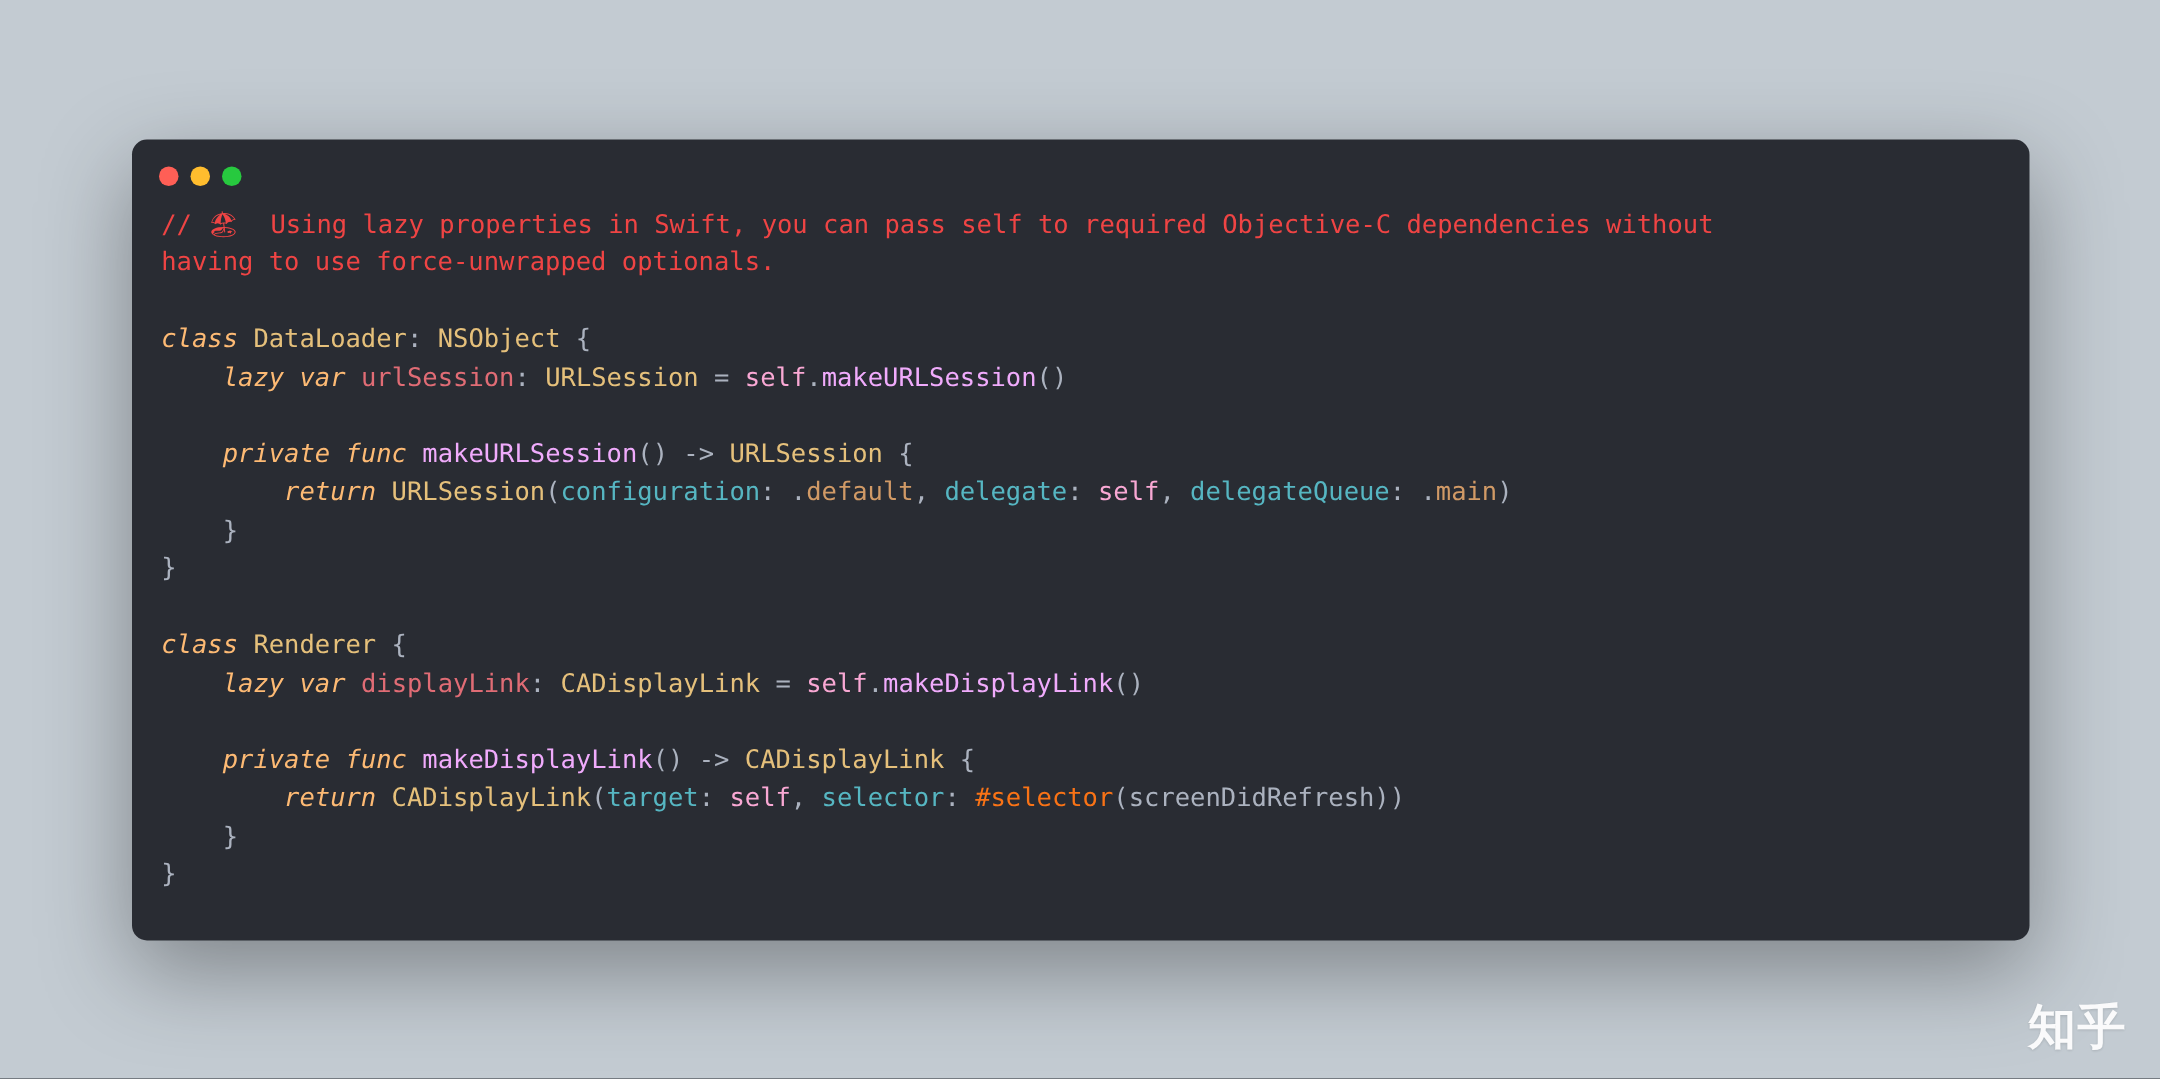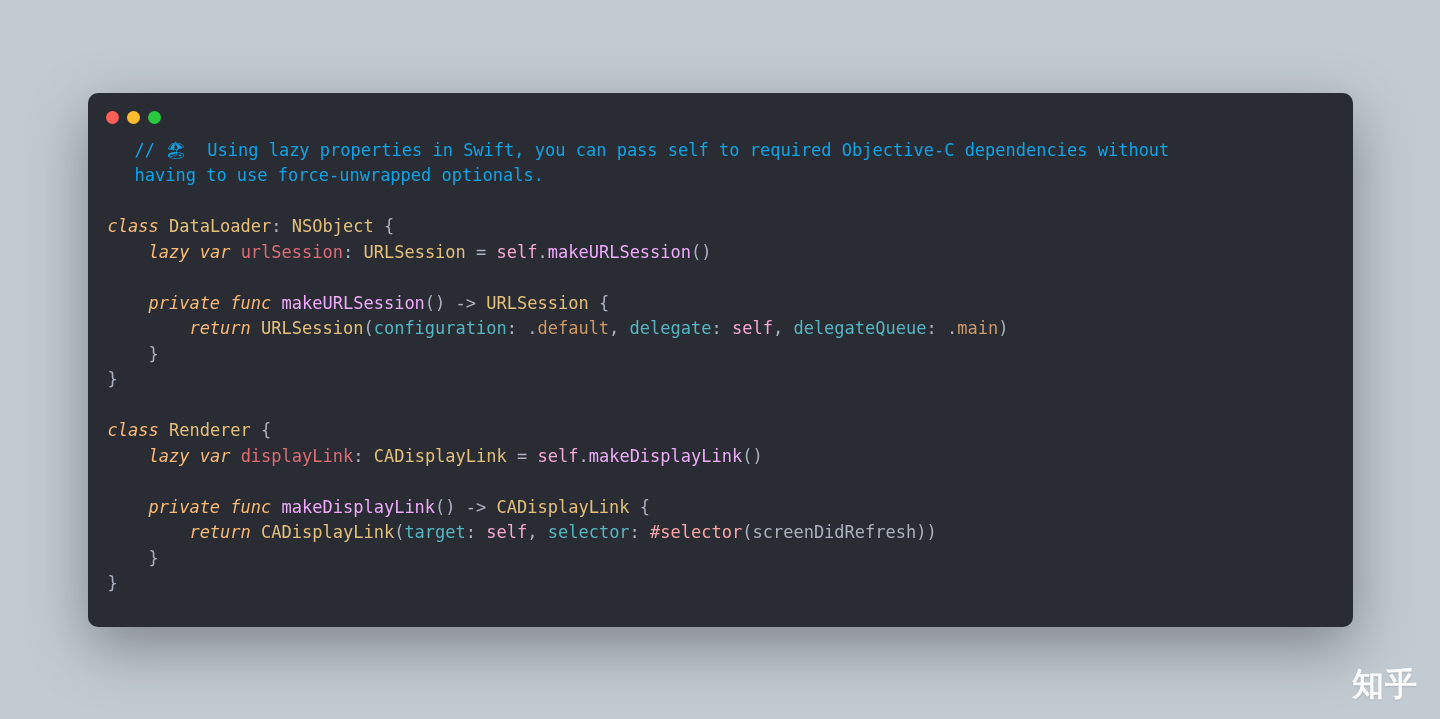--- a/index.html
+++ b/index.html
@@ -29,23 +29,23 @@
     .dot-red { background: #ff5f56; }
     .dot-yellow { background: #ffbd2e; }
     .dot-green { background: #27c93f; }
     .code {
       padding: 0 20px;
       font-size: 17px;
       line-height: 1.5;
       white-space: pre;
       color: #abb2bf;
     }
-    .comment { color: #0ea5e9; margin-left: 27px; }
+    .comment { color: #ef4444; }
     .keyword-red { color: #fdba74; font-style: italic; }
-    .keyword-purple { color: #fca5a5; }
+    .keyword-purple { color: #f97316; }
     .keyword-orange { color: #d19a66; }
     .type { color: #e5c07b; }
     .ident { color: #e06c75; }
     .func { color: #f0abfc; }
     .string-teal { color: #56b6c2; }
     .self { color: #f9a8d4; }
     .punct { color: #abb2bf; }
     .watermark {
       position: absolute;
       bottom: 12px;

